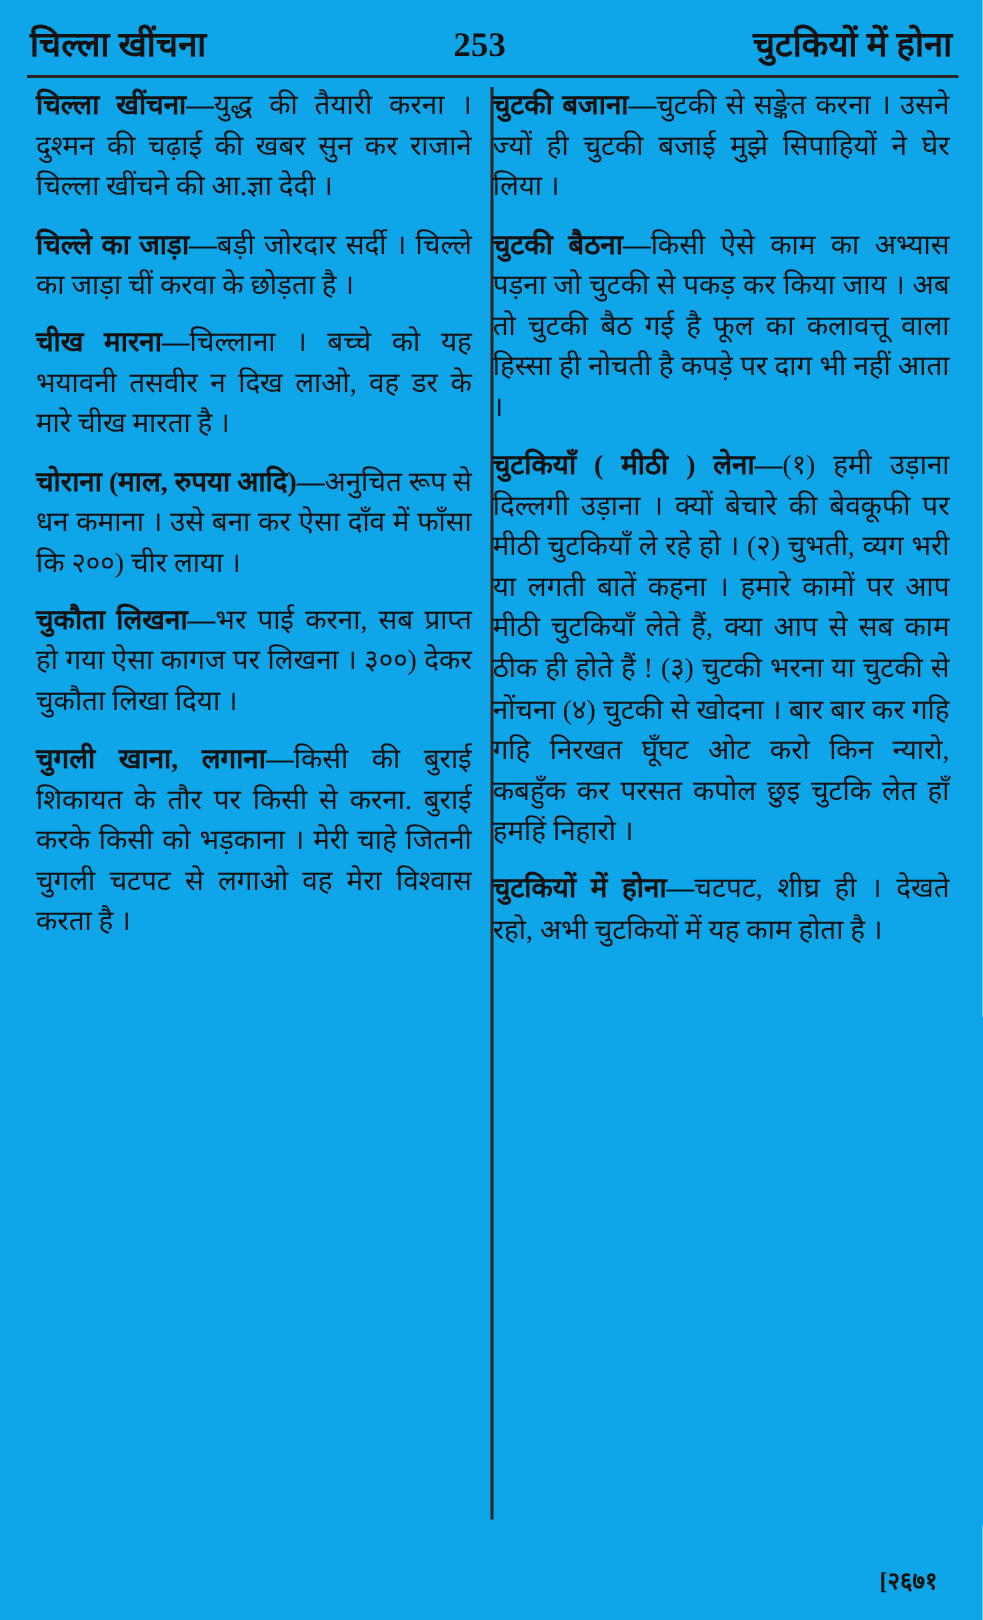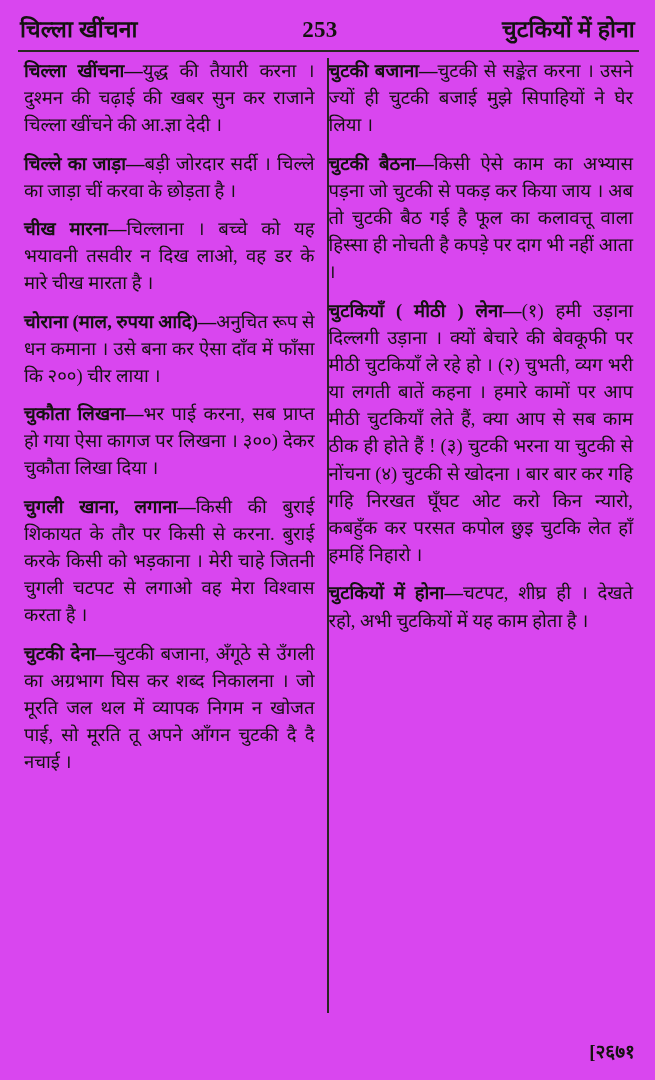--- a/index.html
+++ b/index.html
@@ -13,21 +13,21 @@
     font-family: "Liberation Serif", "DejaVu Serif", serif;
     color: #141210;
     overflow: hidden;
   }
   .page {
     position: relative;
     width: 655px;
     height: 1080px;
     box-sizing: border-box;
     padding: 10px 14px 6px 16px;
-    background: #d946ef;
+    background: #0ea5e9;
   }
 
   
   .header {
     display: flex;
     align-items: baseline;
     justify-content: space-between;
     font-weight: bold;
     font-size: 23px;
     letter-spacing: 0.2px;
@@ -76,23 +76,23 @@
   .entry .hw {
     font-weight: bold;
   }
   .entry .body {
     font-weight: normal;
   }
 
   
   .footer {
     position: absolute;
-    right: 20px;
+    right: 30px;
     bottom: 16px;
-    font-size: 19px;
+    font-size: 16px;
     font-weight: bold;
   }
 </style>
 </head>
 <body>
 
 <div class="page">
 
   <div class="header">
     <span class="hdr-left">चिल्ला खींचना</span>
@@ -116,23 +116,20 @@
       </p>
       <p class="entry">
         <span class="hw">चोराना (माल, रुपया आदि)—</span><span class="body">अनुचित रूप से धन कमाना । उसे बना कर ऐसा दाँव में फाँसा कि २००) चीर लाया ।</span>
       </p>
       <p class="entry">
         <span class="hw">चुकौता लिखना—</span><span class="body">भर पाई करना, सब प्राप्त हो गया ऐसा कागज पर लिखना । ३००) देकर चुकौता लिखा दिया ।</span>
       </p>
       <p class="entry">
         <span class="hw">चुगली खाना, लगाना—</span><span class="body">किसी की बुराई शिकायत के तौर पर किसी से करना. बुराई करके किसी को भड़काना । मेरी चाहे जितनी चुगली चटपट से लगाओ वह मेरा विश्वास करता है ।</span>
       </p>
-      <p class="entry">
-        <span class="hw">चुटकी देना—</span><span class="body">चुटकी बजाना, अँगूठे से उँगली का अग्रभाग घिस कर शब्द निकालना । जो मूरति जल थल में व्यापक निगम न खोजत पाई, सो मूरति तू अपने आँगन चुटकी दै दै नचाई ।</span>
-      </p>
     </div>
 
     <div class="col right">
       <p class="entry">
         <span class="hw">चुटकी बजाना—</span><span class="body">चुटकी से सङ्केत करना । उसने ज्यों ही चुटकी बजाई मुझे सिपाहियों ने घेर लिया ।</span>
       </p>
       <p class="entry">
         <span class="hw">चुटकी बैठना—</span><span class="body">किसी ऐसे काम का अभ्यास पड़ना जो चुटकी से पकड़ कर किया जाय । अब तो चुटकी बैठ गई है फूल का कलावत्तू वाला हिस्सा ही नोचती है कपड़े पर दाग भी नहीं आता ।</span>
       </p>
       <p class="entry">

